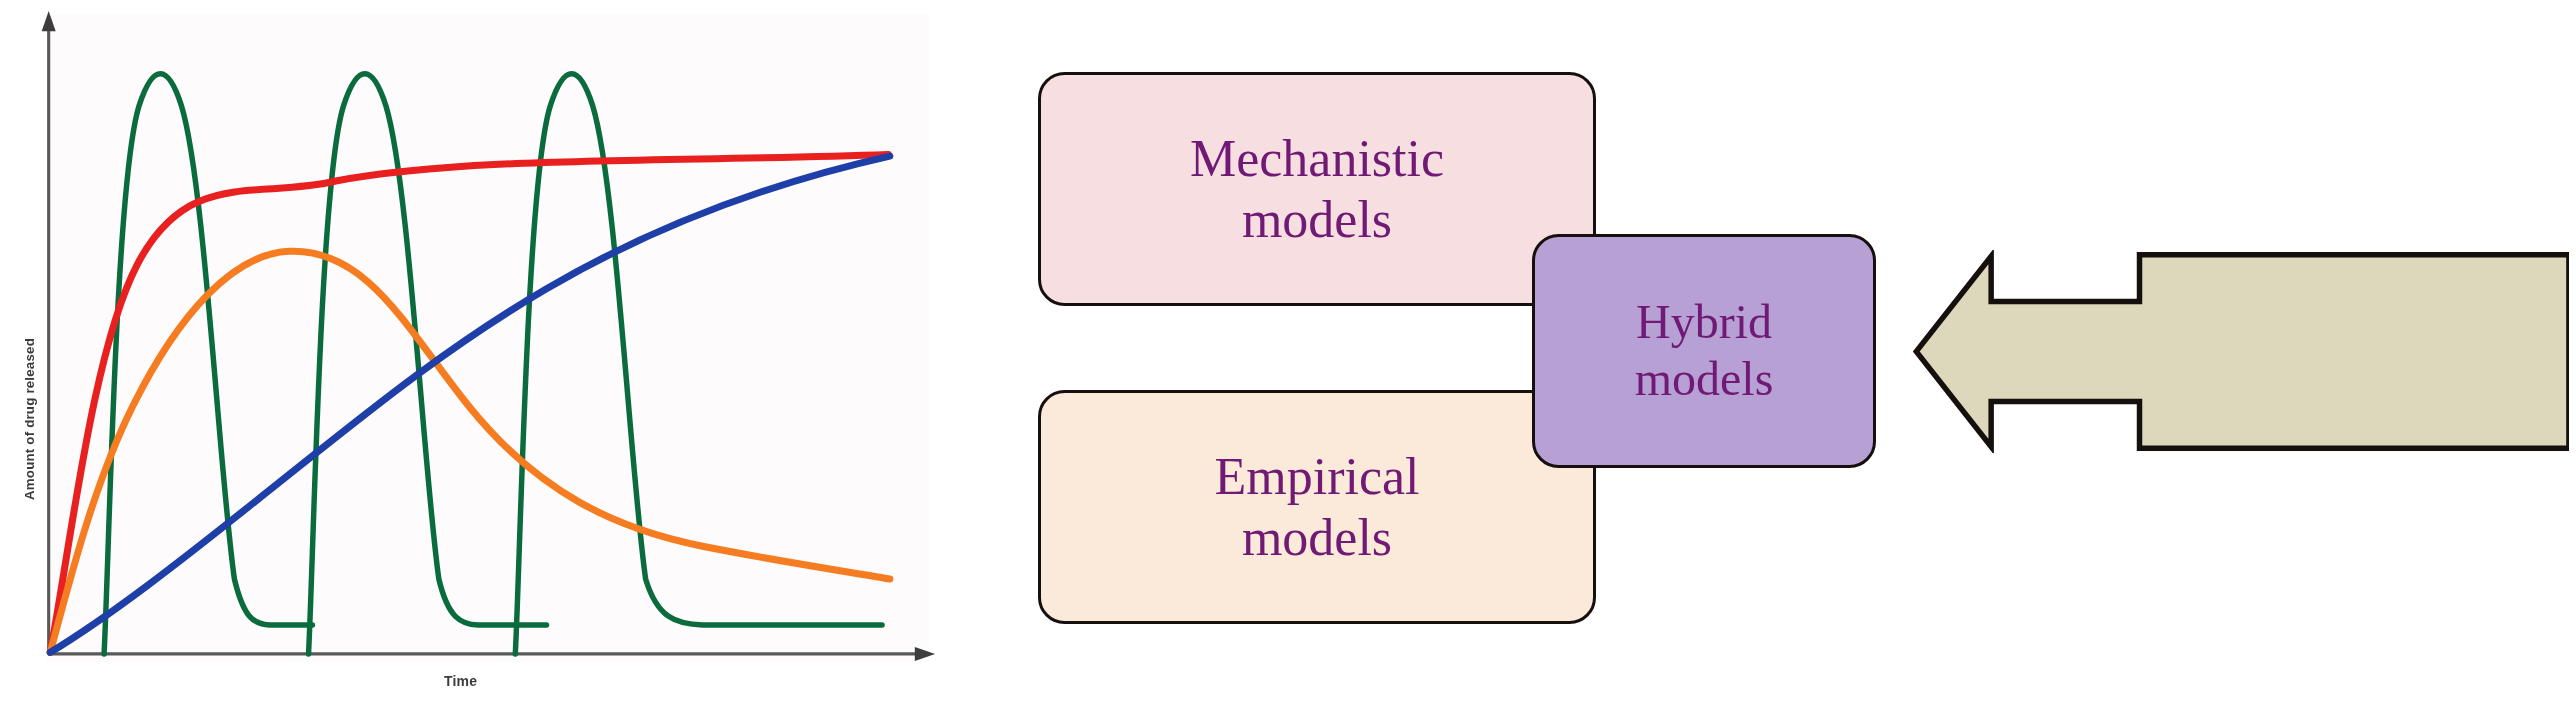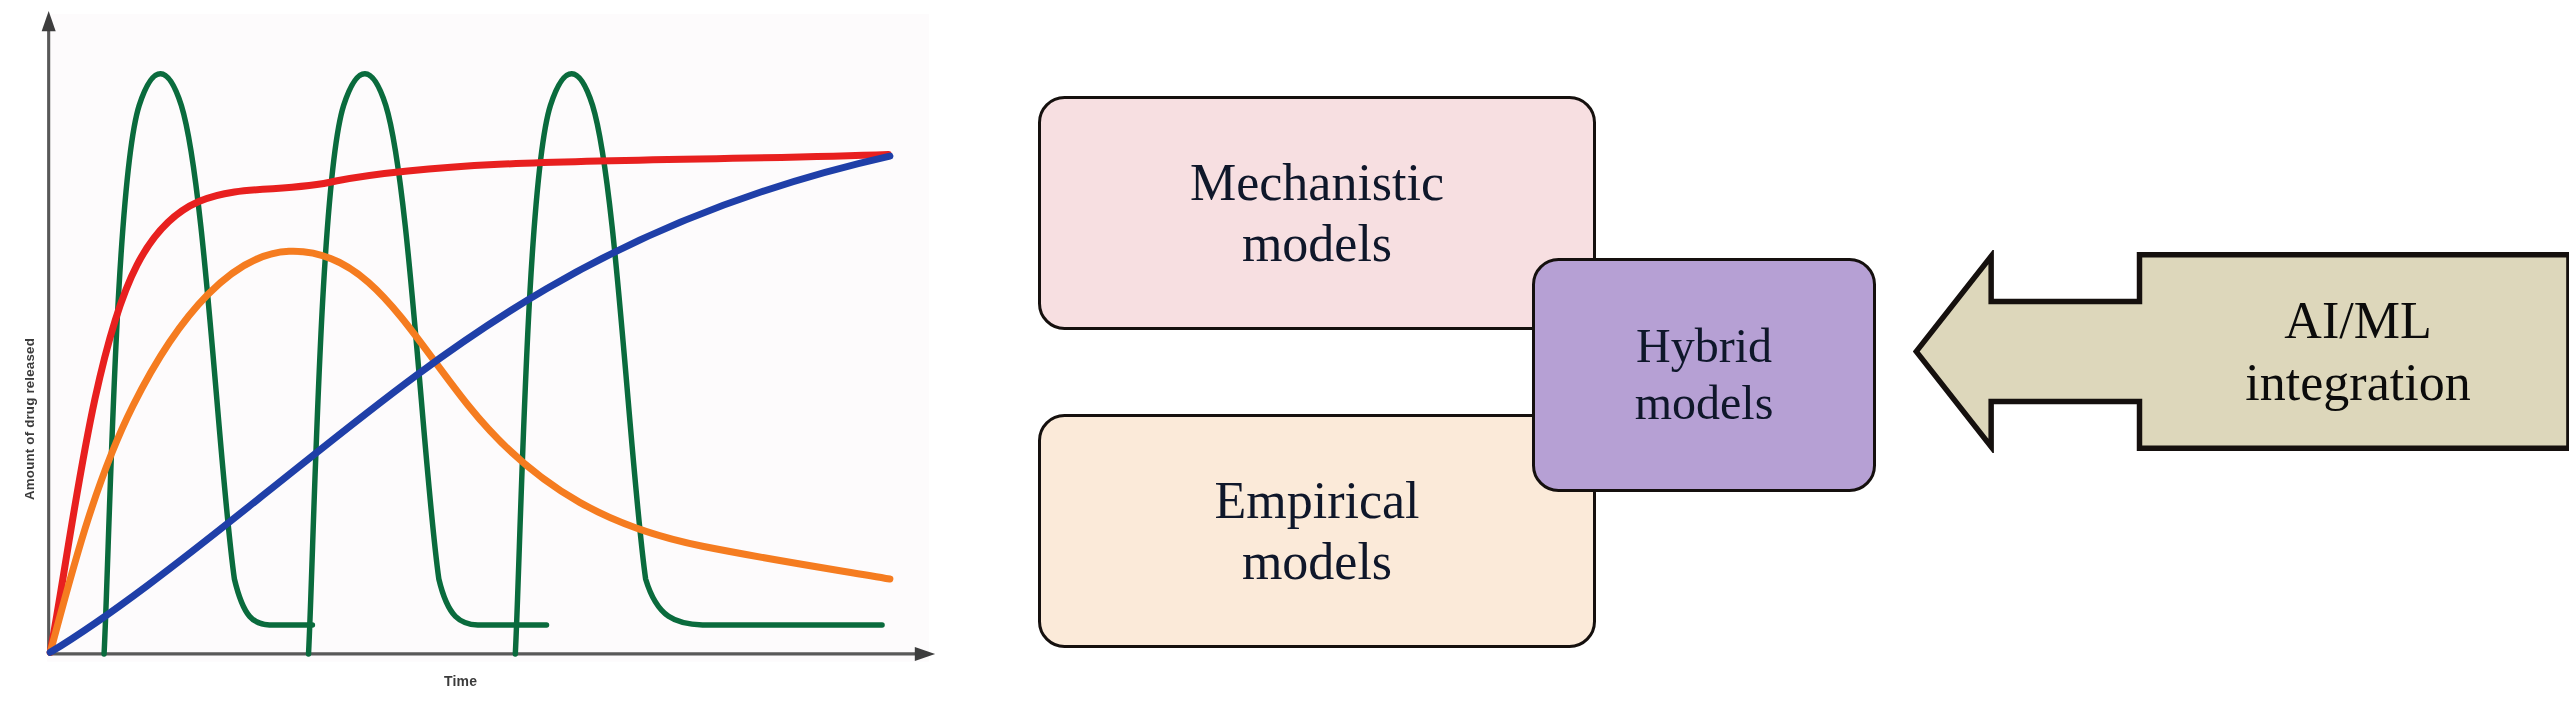--- a/index.html
+++ b/index.html
@@ -67,23 +67,22 @@
   }
 
   .node {
     position: absolute;
     box-sizing: border-box;
     display: flex;
     align-items: center;
     justify-content: center;
     text-align: center;
     font-family: "Liberation Serif", serif;
-    color: #0f172a;
+    color: #701a75;
     line-height: 1.18;
-    margin-top: 24px;
   }
 
   .rounded-node {
     border: 3.1px solid #15100e;
     border-radius: 26.5px;
   }
 
   #node-mechanistic {
     left: 62px;
     top: 72px;
@@ -238,23 +237,17 @@
                  L 100 66
                  L 100 8
                  L 4 130
                  L 100 252
                  L 100 194
                  L 290 194
                  L 290 254
                  L 840 254
                  Z" fill="#ddd7bb" stroke="#15100e" stroke-width="7" stroke-linejoin="miter"></path>
       </svg>
-      <div id="node-aiml-label">
-        <div>
-          <span class="lbl-line">AI/ML</span>
-          <span class="lbl-line">integration</span>
-        </div>
-      </div>
     </div>
 
   </div>
 </div>
 
 
 </body></html>

